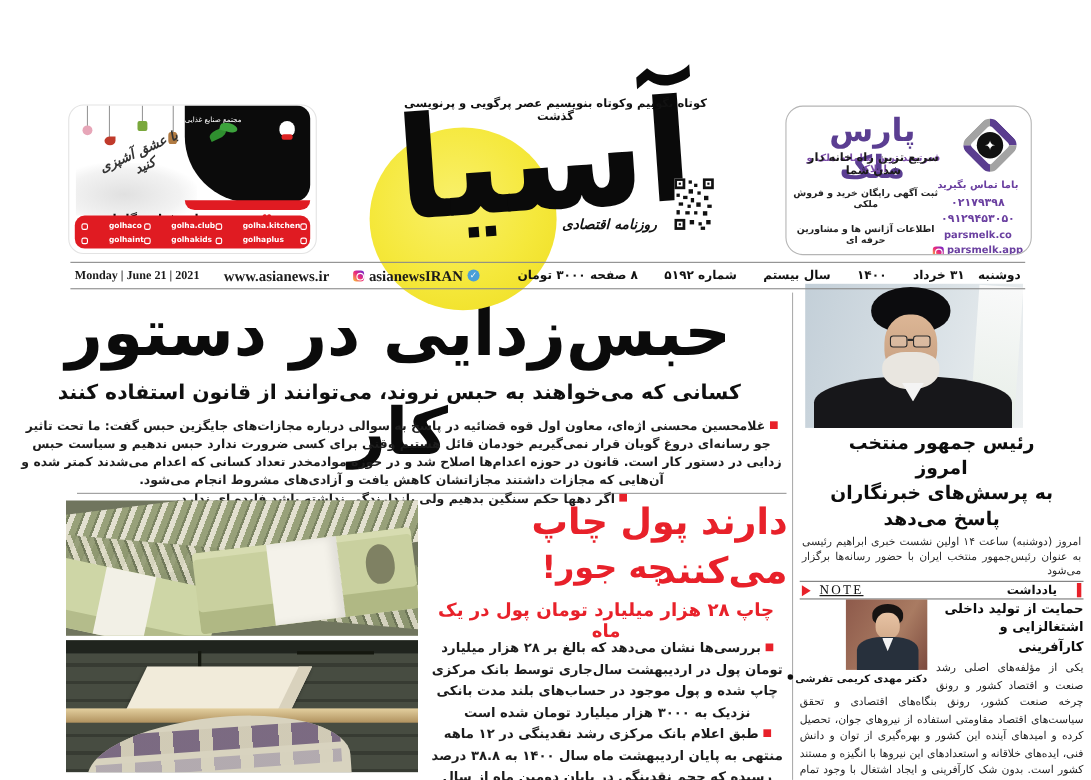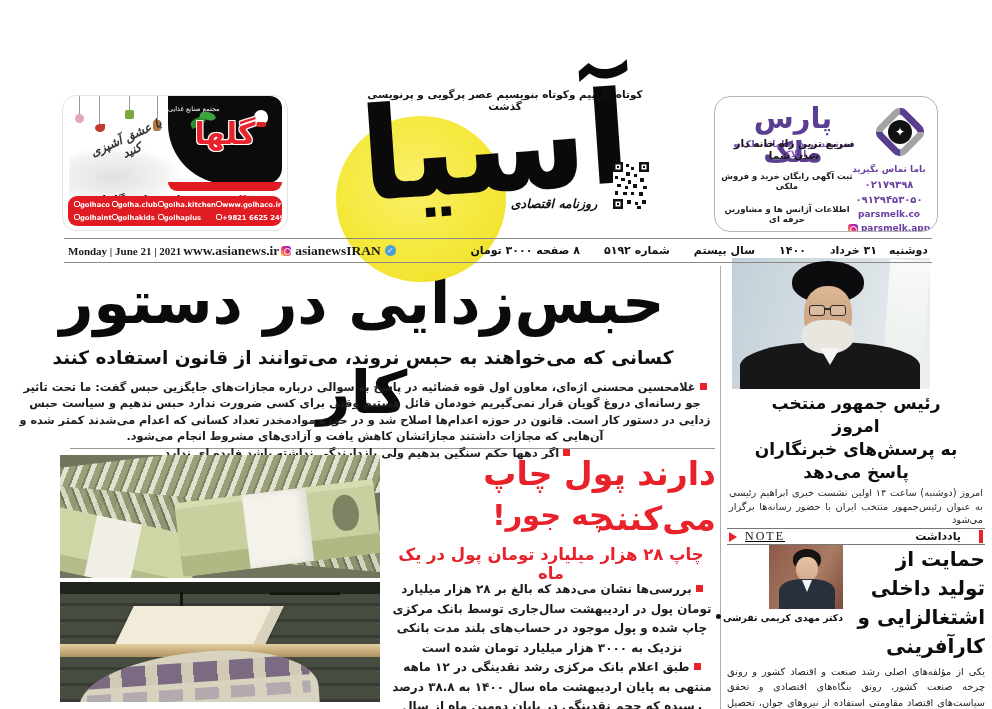--- a/index.html
+++ b/index.html
@@ -38,21 +38,21 @@
     font-style:italic; }
   .golha-sketch { position:absolute; left:6px; top:52px; width:110px; height:48px;
     background:radial-gradient(ellipse at 40% 60%, #d9d9d9 0%, #efefef 55%, transparent 75%); opacity:.8; }
   .golha-banner { position:absolute; left:6px; right:6px; top:97px; text-align:center;
     font-size:11px; font-weight:bold; color:#111; direction:rtl; z-index:3; }
   .golha-heart { color:#e01b22; font-size:11px; }
   .golha-socialbar { position:absolute; left:5px; right:5px; bottom:4px; height:30px;
     background:#e01b22; border-radius:9px; display:grid;
     grid-template-columns:repeat(4, 1fr); grid-template-rows:1fr 1fr; align-items:center;
     padding:2px 6px; z-index:3; }
-  .golha-handle { display:flex; align-items:flex-start; gap:0; color:#fff; font-size:6.8px;
+  .golha-handle { display:flex; align-items:flex-end; gap:19px; color:#fff; font-size:6.8px;
     font-weight:bold; white-space:nowrap; }
   .golha-handle .ring { width:6px; height:6px; border:1px solid #fff; border-radius:2px; flex:none; }
 
   .parsmelk-ad { left:714px; top:96px; width:224px; height:136px; border:1px solid #b5b5b5;
     border-radius:16px; background:#fff; overflow:hidden; }
   .pm-logo { position:absolute; right:8px; top:6px; width:58px; height:58px; }
   .pm-diamond { position:absolute; left:9px; top:9px; width:40px; height:40px; transform:rotate(45deg);
     border:7px solid; border-color:#5a3d8f #a3a3a3 #5a3d8f #a3a3a3; border-radius:10px; }
   .pm-circle { position:absolute; left:17px; top:17px; width:24px; height:24px; background:#111;
     border-radius:50%; color:#fff; font-size:12px; line-height:24px; text-align:center; }
@@ -83,21 +83,21 @@
     font-weight:bold; color:#0a0a0a; direction:rtl; transform:rotate(-4deg); line-height:1.2;
     z-index:3; letter-spacing:-4px; }
   .mast-sub { left:489px; top:196px; width:130px; text-align:center; font-size:12.5px;
     font-weight:bold; font-style:italic; color:#111; direction:rtl; z-index:4; }
   .mast-qr { left:613px; top:162px; width:36px; height:47px; z-index:4; }
 
   
   .datebar { left:64px; top:238px; width:868px; height:25px;
     border-top:1.3px solid #8a8a8a; border-bottom:1.3px solid #8a8a8a;
     display:flex; align-items:center; justify-content:space-between; padding:0 4px; z-index:2; }
-  .db-left { display:flex; align-items:center; gap:2px;
+  .db-left { display:flex; align-items:center; gap:22px;
     font-family:"Liberation Serif", serif; color:#1a1a1a; }
   .db-date-en { font-size:11px; font-weight:bold; }
   .db-site { font-size:13.5px; font-weight:bold; }
   .db-insta { display:flex; align-items:center; gap:4px; font-size:13.5px; font-weight:bold; }
   .verified { display:inline-block; width:11px; height:11px; border-radius:50%;
     background:#4a9fd8; color:#fff; font-size:8px; line-height:11px; text-align:center;
     font-family:"DejaVu Sans", sans-serif; }
   .db-right { display:flex; direction:rtl; align-items:center; gap:24px;
     font-size:11px; font-weight:bold; color:#111; }
   .db-group { display:flex; gap:12px; }
@@ -211,21 +211,21 @@
   .np-face { position:absolute; left:27px; top:12px; width:22px; height:24px;
     background:linear-gradient(#e7c3a4,#d3ab8b); border-radius:45%; }
   .np-suit { position:absolute; left:10px; top:34px; width:56px; height:30px; background:#27303c;
     border-radius:40% 40% 0 0; }
   .np-shirt { position:absolute; left:33px; top:35px; width:10px; height:12px; background:#f3f3f3;
     clip-path:polygon(0 0,100% 0,50% 100%); }
   .note-byline { margin-top:3px; font-size:9.3px; font-weight:bold; color:#111; text-align:center;
     white-space:nowrap; }
   .note-byline .dot { display:inline-block; width:5px; height:5px; background:#111; border-radius:50%;
     vertical-align:2px; margin-right:2px; }
-  .note-headline { font-size:20px; font-weight:bold; color:#0d0d0d; line-height:1.45;
+  .note-headline { font-size:12px; font-weight:bold; color:#0d0d0d; line-height:1.45;
     text-align:right; margin-bottom:3px; }
   .note-body { font-size:9.8px; color:#222; line-height:1.58; text-align:justify; }
 </style>
 </head>
 <body>
 
 <div id="page">
 
   <div class="abs golha-ad">
     <div class="golha-strings">
@@ -238,21 +238,20 @@
       <b style="left:52px; top:14px; width:9px; height:9px; background:#7aa83c; border-radius:20%;"></b>
       <b style="left:80px; top:24px; width:8px; height:11px; background:#b07a42; border-radius:30%;"></b>
     </div>
     <div class="golha-sketch"></div>
     <div class="golha-slogan">با عشق آشپزی کنید</div>
     <div class="golha-black">
       <div class="golha-brand-sub">مجتمع صنایع غذایی</div>
       <div class="golha-leaf leaf1"></div>
       <div class="golha-leaf leaf2"></div>
       <div class="golha-chef"></div>
-      <div class="golha-brand">گلها</div>
     </div>
     <div class="golha-redcurve"></div>
     <div class="golha-banner">
       <span class="golha-heart">♥</span>
       <span>مجتمع صنایع غذایی گلها</span>
     </div>
     <div class="golha-socialbar">
       <div class="golha-handle">
           <span class="ring"></span>
           <span>golhaco</span>

